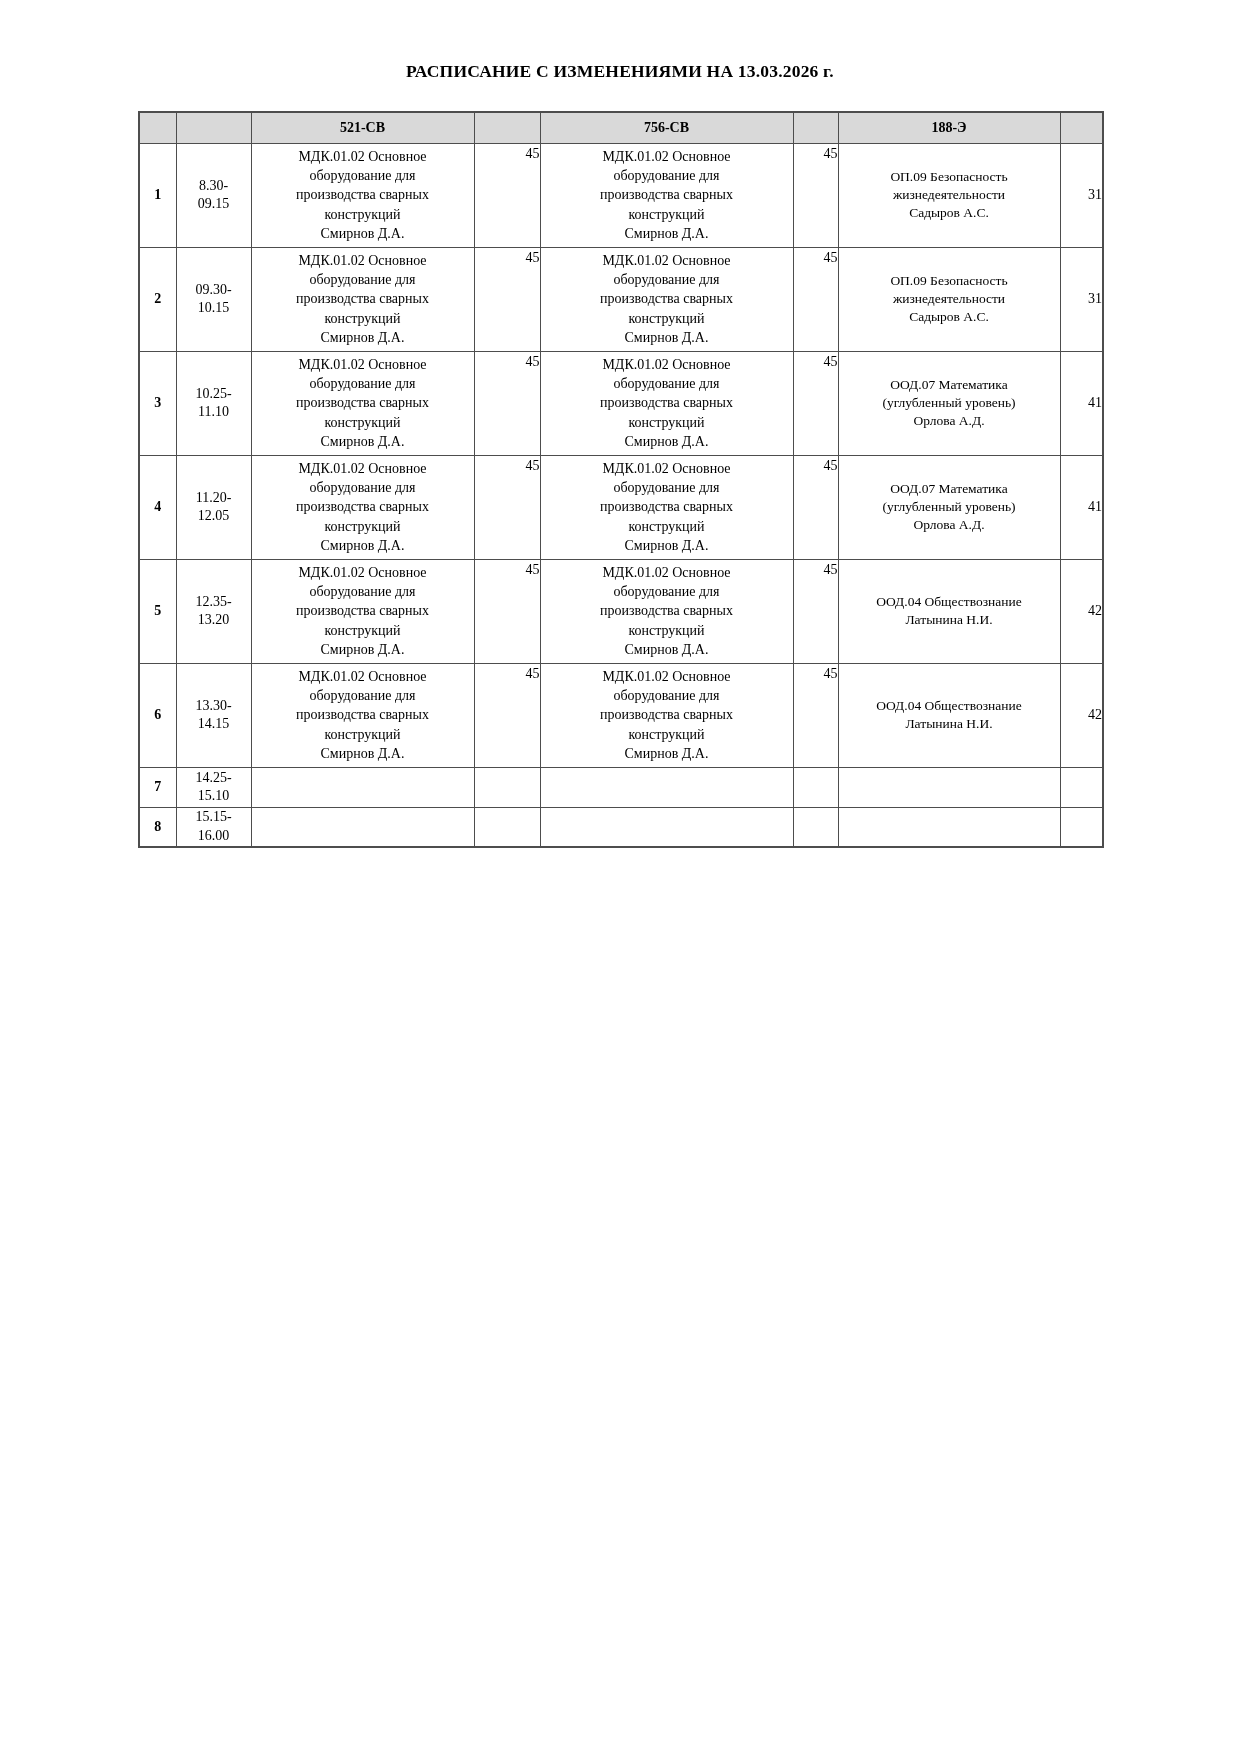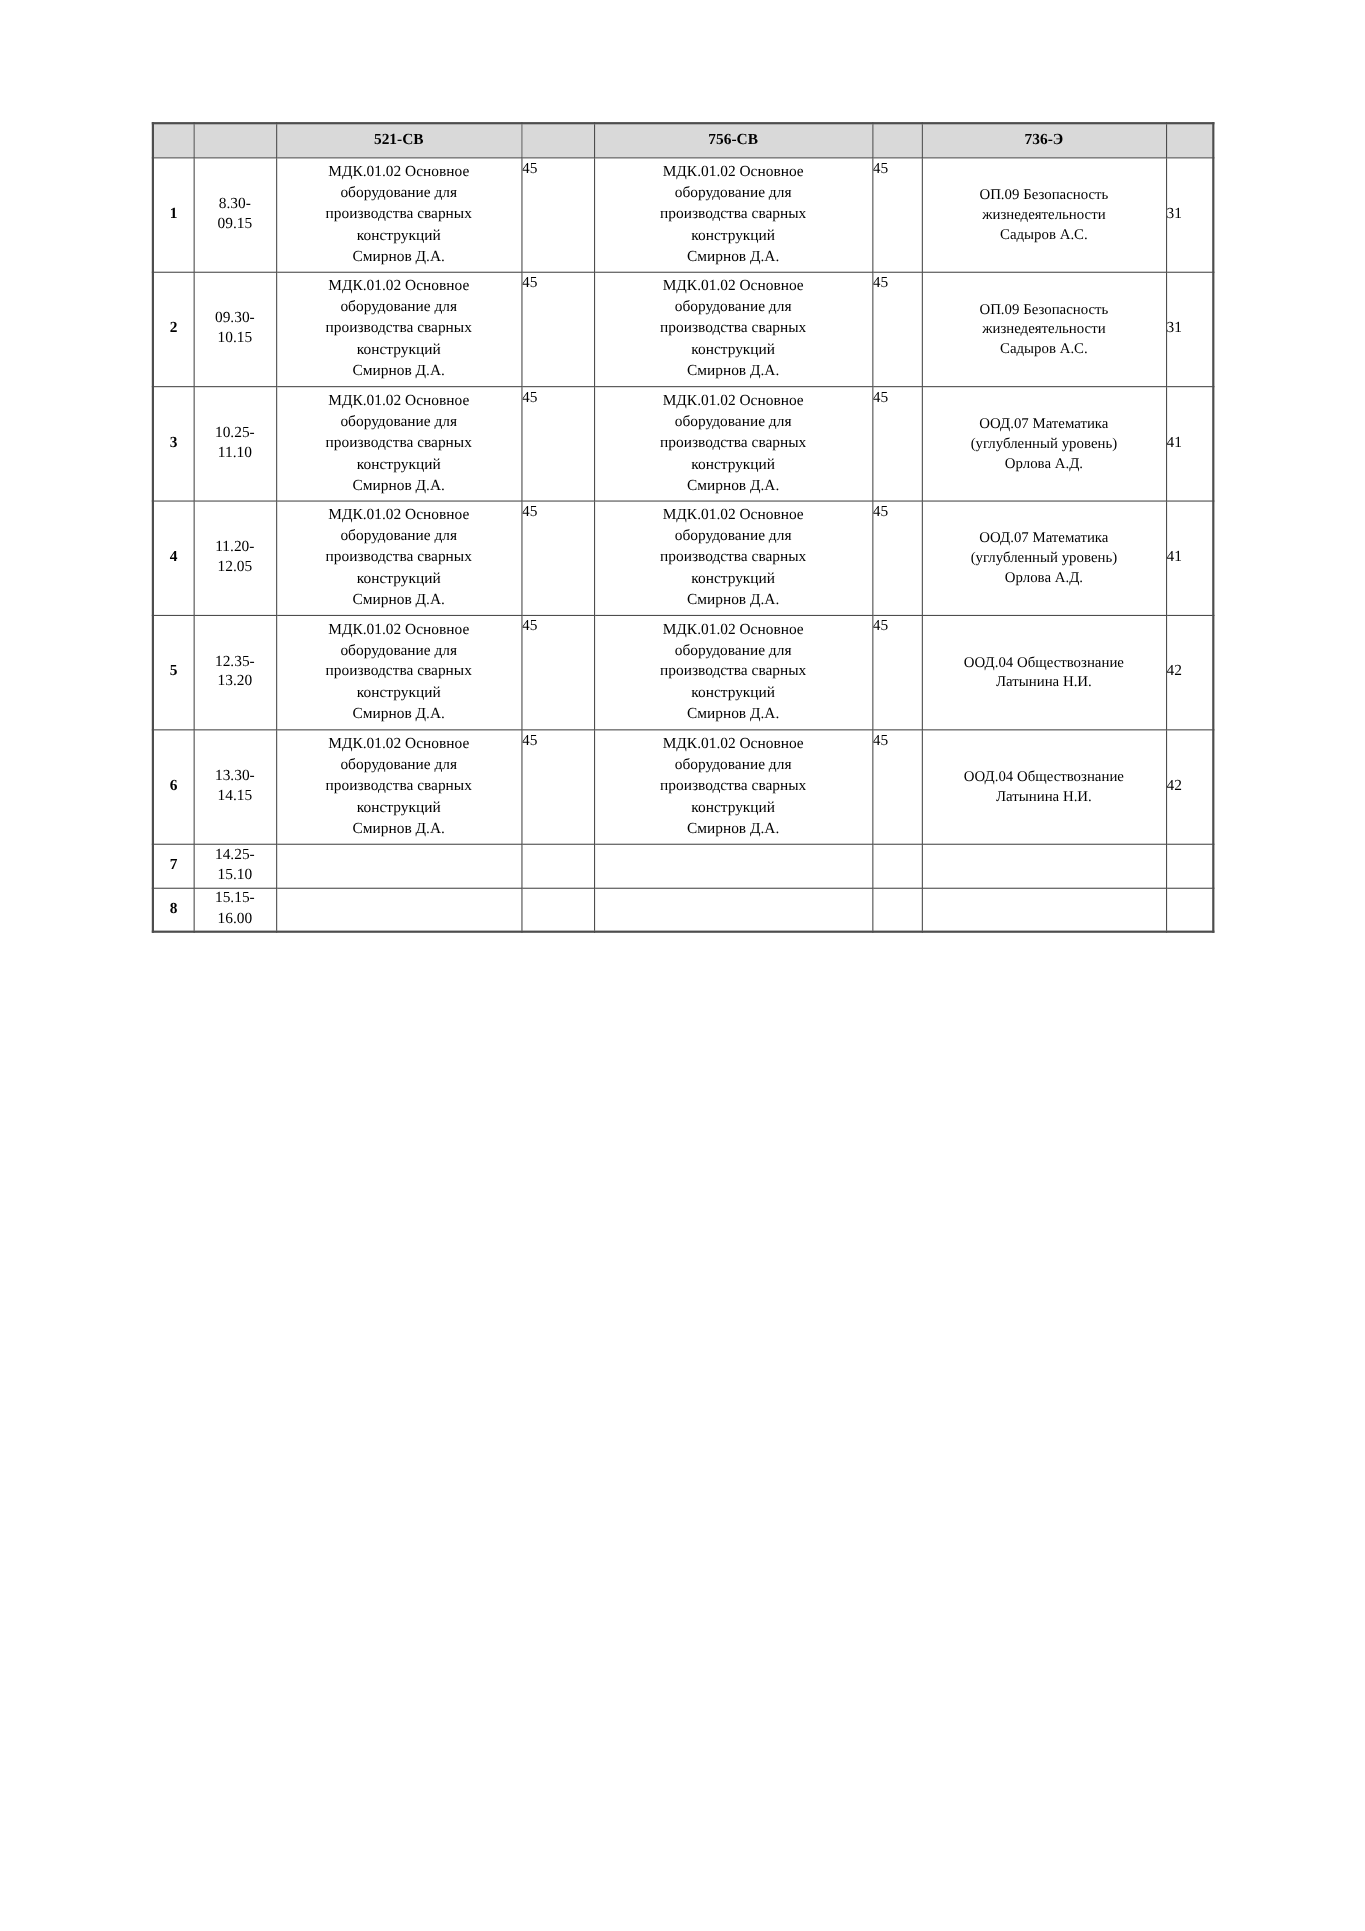--- a/index.html
+++ b/index.html
@@ -79,31 +79,32 @@
   td.subj {
     text-align: center;
     vertical-align: middle;
     font-size: 14px;
     line-height: 1.36;
     white-space: pre-line;
     padding: 1px 4px;
   }
   td.subj.small { font-size: 13.5px; line-height: 1.32; }
   td.room {
-    text-align: left;
+    text-align: right;
     font-size: 14px;
     vertical-align: middle;
   }
   td.room.top { vertical-align: top; padding-top: 2px; }
 </style>
 </head>
 <body>
 
 <div class="page">
 
+  <div class="doc-title">РАСПИСАНИЕ С ИЗМЕНЕНИЯМИ НА 13.03.2026 г.</div>
 
 
   <table class="schedule">
     <colgroup>
       <col style="width:37px">
       <col style="width:75px">
       <col style="width:223px">
       <col style="width:66px">
       <col style="width:253px">
       <col style="width:45px">
@@ -111,21 +112,21 @@
       <col style="width:43px">
     </colgroup>
     <thead>
       <tr>
         <th></th>
         <th></th>
         <th>521-СВ</th>
         <th></th>
         <th>756-СВ</th>
         <th></th>
-        <th>736-Э</th>
+        <th>188-Э</th>
         <th></th>
       </tr>
     </thead>
     <tbody id="rows">
   <tr class="lesson-row">
     <td class="num">1</td>
     <td class="time">8.30-
 09.15</td>
     <td class="subj">МДК.01.02 Основное
 оборудование для

